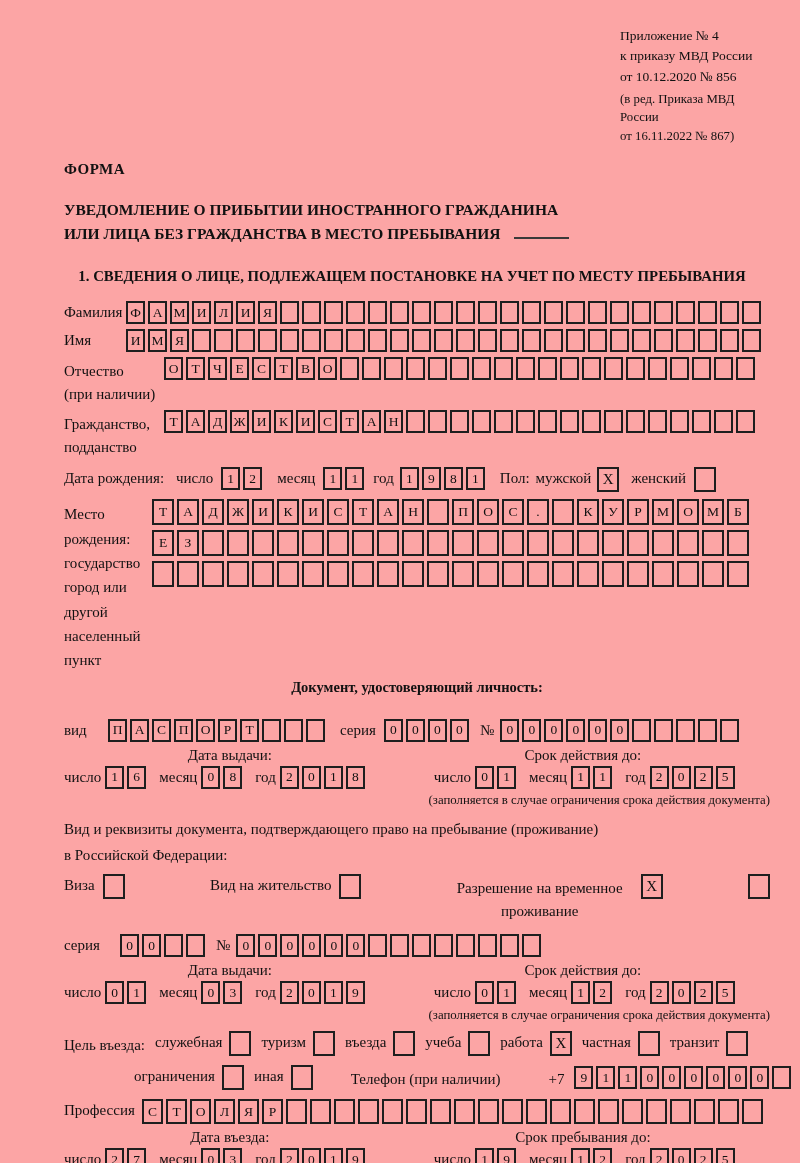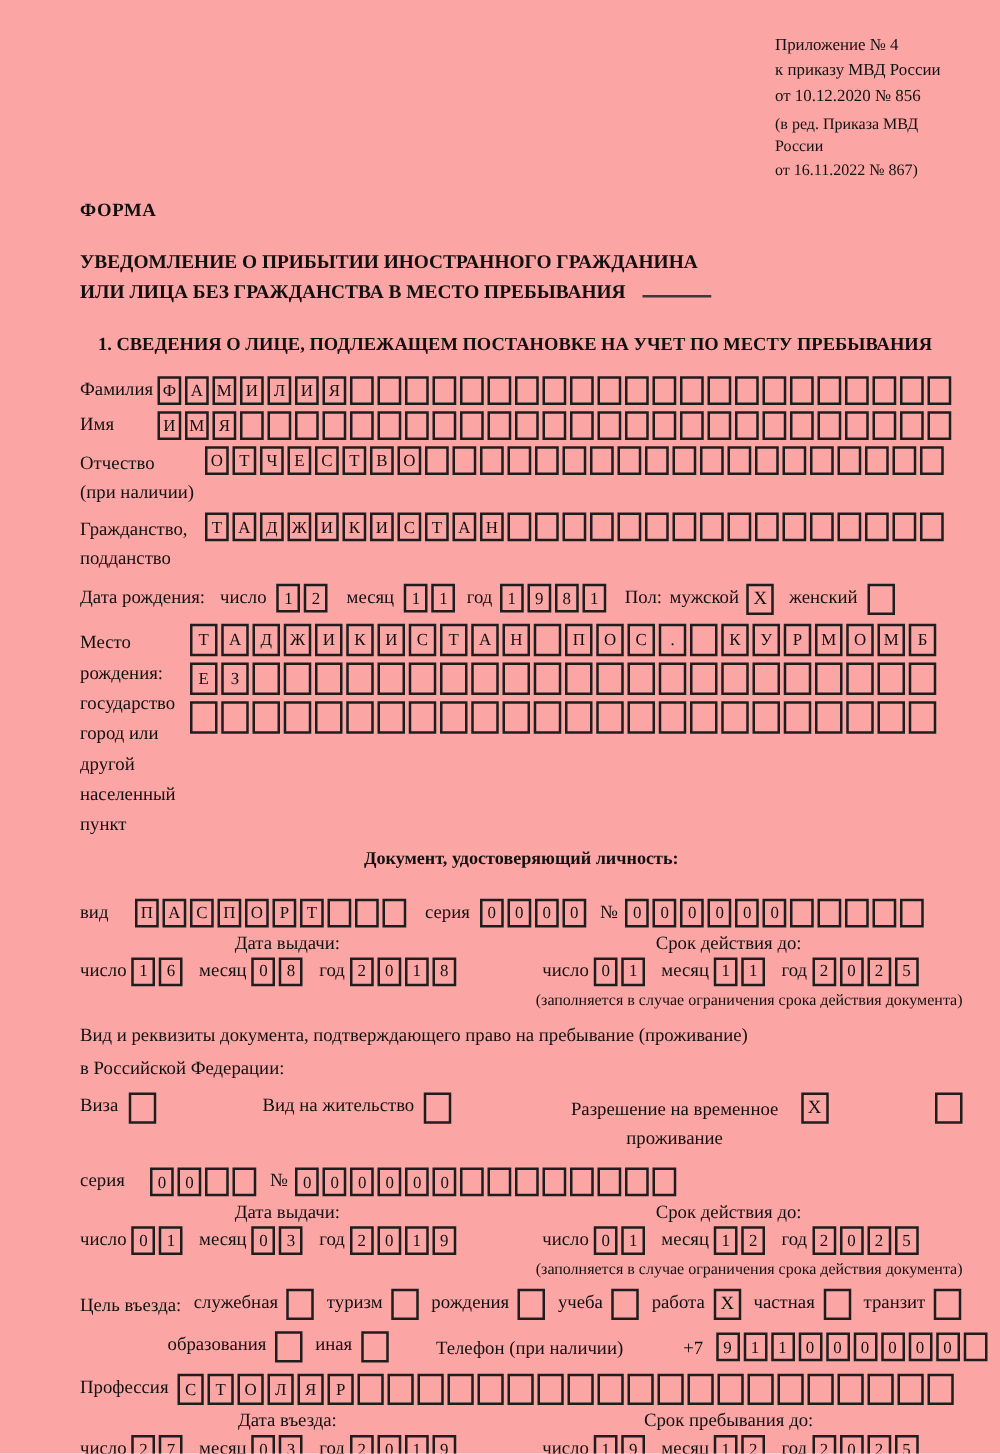--- a/index.html
+++ b/index.html
@@ -529,21 +529,21 @@
     <span class="inline-lbl">Цель въезда:</span>
     <span class="opt">
         <span class="txt">служебная</span>
         <span class="cbx"></span>
       </span>
     <span class="opt">
         <span class="txt">туризм</span>
         <span class="cbx"></span>
       </span>
     <span class="opt">
-        <span class="txt">рождения</span>
+        <span class="txt">въезда</span>
         <span class="cbx"></span>
       </span>
     <span class="opt">
         <span class="txt">учеба</span>
         <span class="cbx"></span>
       </span>
     <span class="opt">
         <span class="txt">работа</span>
         <span class="cbx">X</span>
       </span>
@@ -552,21 +552,21 @@
         <span class="cbx"></span>
       </span>
     <span class="opt">
         <span class="txt">транзит</span>
         <span class="cbx"></span>
       </span>
   </div>
 
   <div class="purpose-row indent-70">
     <span class="opt">
-        <span class="txt">образования</span>
+        <span class="txt">ограничения</span>
         <span class="cbx"></span>
       </span>
     <span class="opt">
         <span class="txt">иная</span>
         <span class="cbx"></span>
       </span>
     <span class="gap18"></span>
     <span class="inline-lbl">Телефон (при наличии)</span>
     <span class="gap28"></span>
     <span class="inline-lbl">+7</span>

